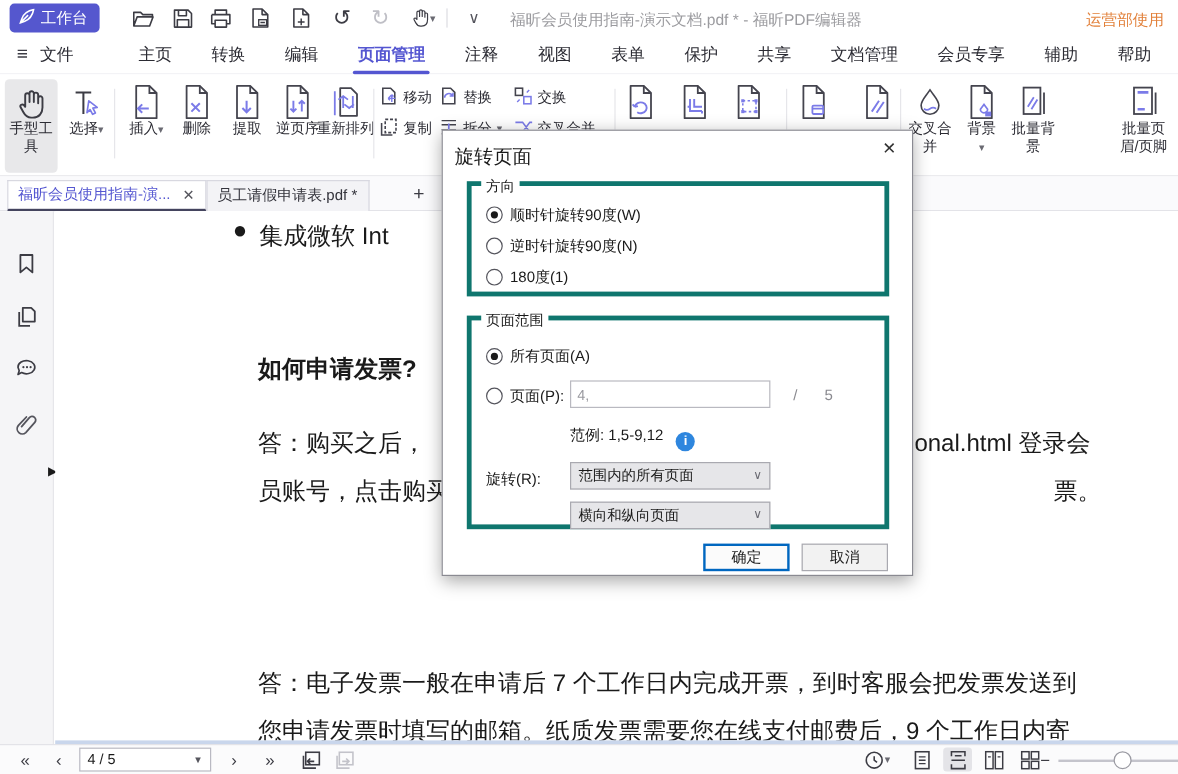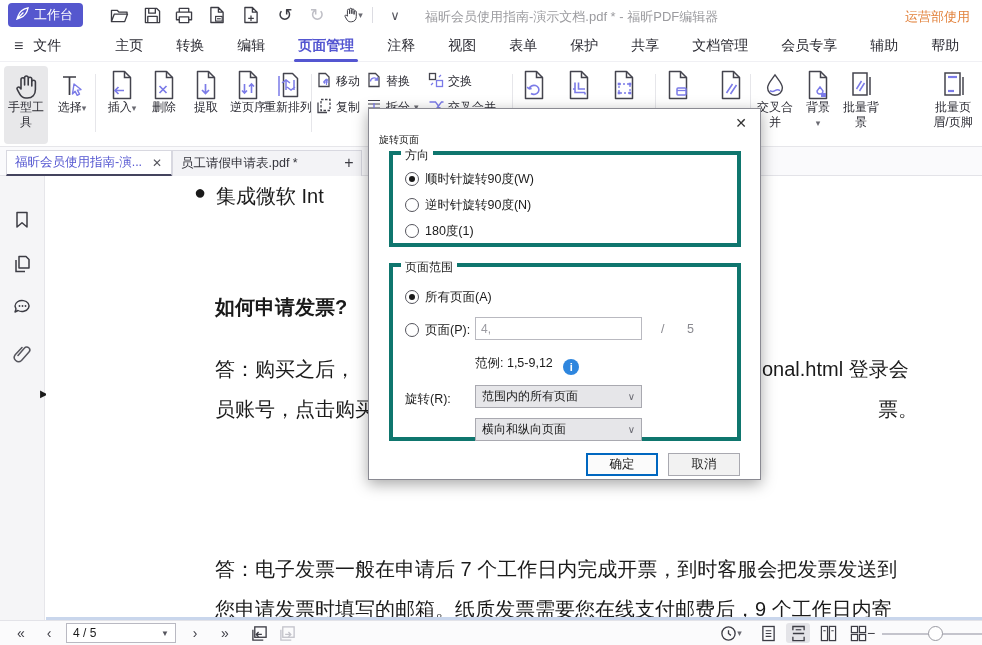--- a/index.html
+++ b/index.html
@@ -51,21 +51,21 @@
   .sb-handle { position:absolute; left:40px; top:212px; font-size:10px; color:#1a1a1a; }
   .docarea { position:absolute; left:46px; top:0; width:936px; height:441px; background:#fff; overflow:hidden; }
   .doc-bullet { position:absolute; left:148px; top:5px; font-size:20px; color:#1a1a1a; font-weight:bold; }
   .doc-b-txt { position:absolute; left:170px; top:7px; font-size:20px; color:#1a1a1a; }
   .doc-h { position:absolute; font-size:20px; font-weight:bold; color:#1a1a1a; white-space:nowrap; }
   .doc-p { position:absolute; font-size:20px; color:#1a1a1a; white-space:nowrap; }
   .doc-edge { position:absolute; left:46px; bottom:0; width:936px; height:3px; background:#c9d6ec; }
 
   
   .dialog { position:absolute; left:368px; top:108px; width:393px; height:372px; background:#fff; border:1px solid #8a8a92; box-shadow:0 4px 14px rgba(0,0,0,.35); z-index:50; font-size:12px; color:#1a1a1a; }
-  .dlg-title { position:absolute; left:10px; top:24px; font-size:10px; }
+  .dlg-title { position:absolute; left:10px; top:12px; font-size:16px; }
   .dlg-close { position:absolute; right:10px; top:6px; font-size:14px; color:#333; width:18px; text-align:center; }
   .fieldset { position:absolute; border:4px solid #0f766e; }
   .legend { position:absolute; top:-8px; left:8px; background:#fff; padding:0 4px; font-size:12px; }
   .radio { display:inline-block; width:14px; height:14px; border:1px solid #55555d; border-radius:50%; background:#fff; position:relative; vertical-align:-3px; margin-right:6px; }
   .radio.on::after { content:""; position:absolute; left:3px; top:3px; width:6px; height:6px; border-radius:50%; background:#1a1a1a; }
   .dlg-row { position:absolute; white-space:nowrap; font-size:12.5px; }
   .dlg-input { position:absolute; width:167px; height:23px; border:1px solid #b9b9c0; background:#fff; font-size:12px; color:#9a9aa0; padding:0 5px; font-family:inherit; }
   .dlg-gray { color:#8a8a90; }
   .info-i { display:inline-block; width:16px; height:16px; border-radius:50%; background:#2E86DE; color:#fff; font-size:11px; font-weight:bold; text-align:center; line-height:16px; vertical-align:-4px; font-style:normal; }
   .dlg-select { position:absolute; width:167px; height:23px; background:#e6e6e9; border:1px solid #a9a9b0; display:flex; align-items:center; padding:0 6px; font-size:12px; color:#1a1a1a; }
@@ -350,21 +350,21 @@
       </div>
     <div>批量页眉/页脚</div>
   </div>
 </div>
 
 <div class="tabstrip">
   <div class="dtab active" style="left:6px; width:166px">
     <span>福昕会员使用指南-演...</span>
     <span class="x">✕</span>
   </div>
-  <div class="dtab" style="left:172px; width:190px">
+  <div class="dtab" style="left:172px; width:136px">
     <span>员工请假申请表.pdf *</span>
   </div>
   <div class="newtab">+</div>
 </div>
 
 <div class="main">
   <div class="sidebar">
     <div class="sb-ico" style="top:34px"><svg width="20" height="20" viewBox="0 0 20 20">
           <path d="M5 2.5 h10 V17 l-5-4.2 L5 17 z" fill="none" stroke="#3c3c44" stroke-width="1.5" stroke-linejoin="round"></path>
         </svg></div>

